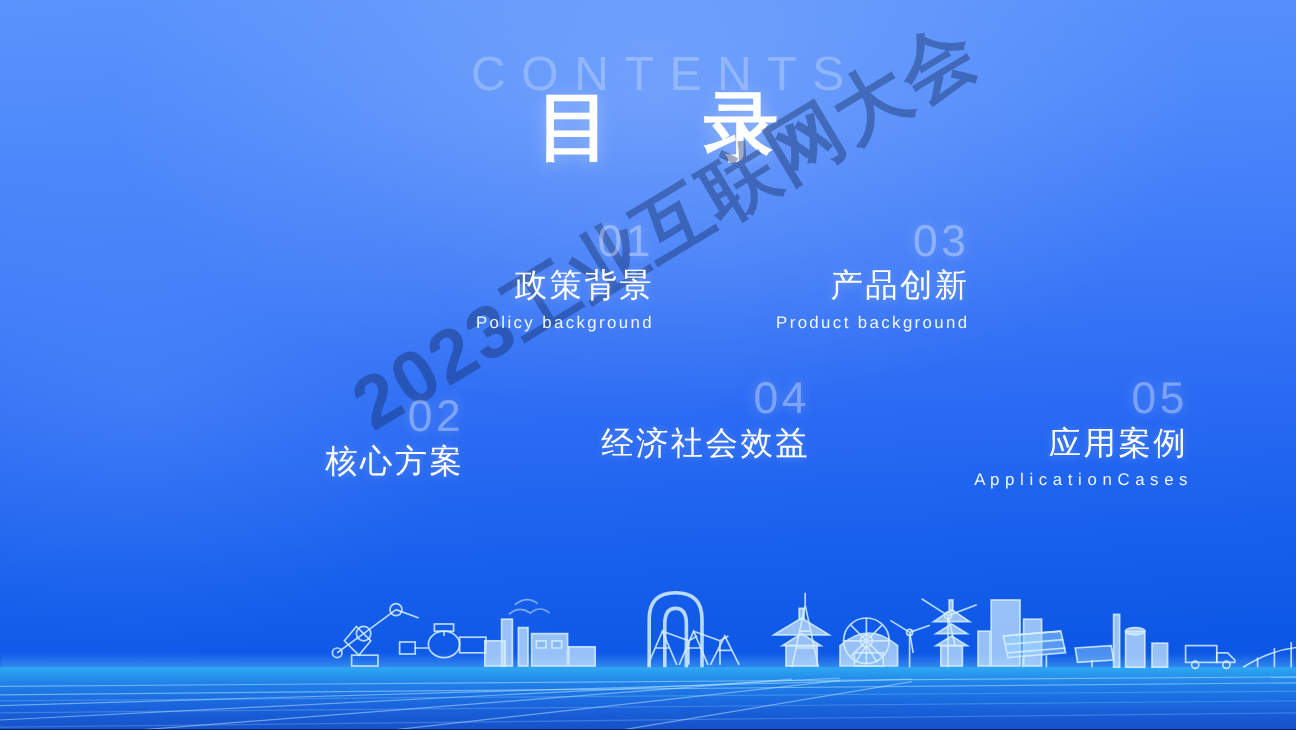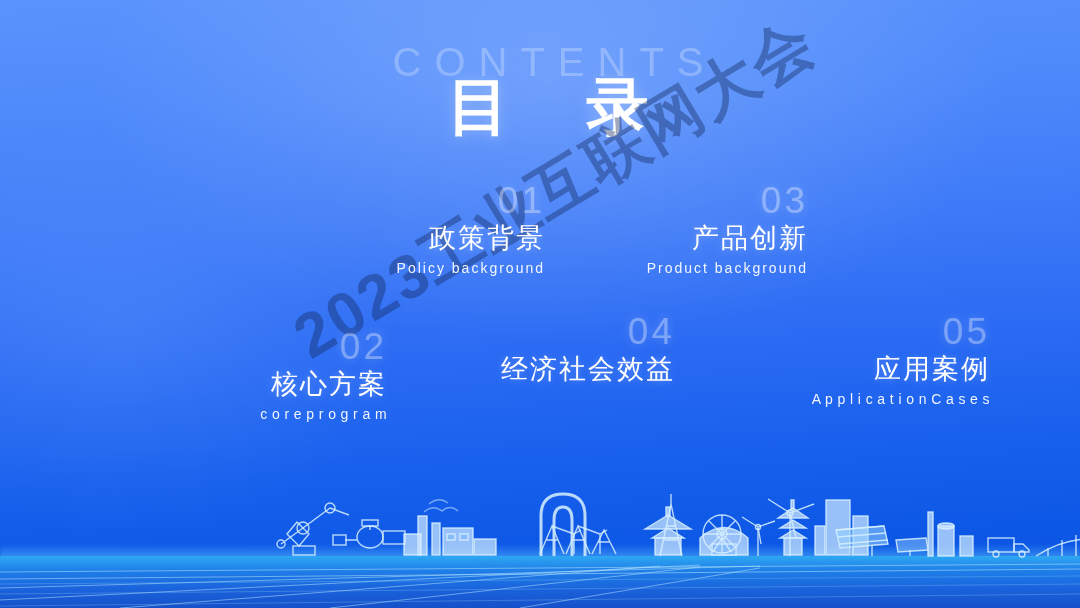--- a/index.html
+++ b/index.html
@@ -199,21 +199,20 @@
 
   <div class="item" id="item-03">
     <div class="num">03</div>
     <div class="cn">产品创新</div>
     <div class="en sp-wide">Product  background</div>
   </div>
 
   <div class="item" id="item-02">
     <div class="num">02</div>
     <div class="cn">核心方案</div>
-    <div class="en sp-normal">c o r e   p r o g r a m</div>
   </div>
 
   <div class="item" id="item-04">
     <div class="num">04</div>
     <div class="cn">经济社会效益</div>
   </div>
 
   <div class="item" id="item-05">
     <div class="num">05</div>
     <div class="cn">应用案例</div>

